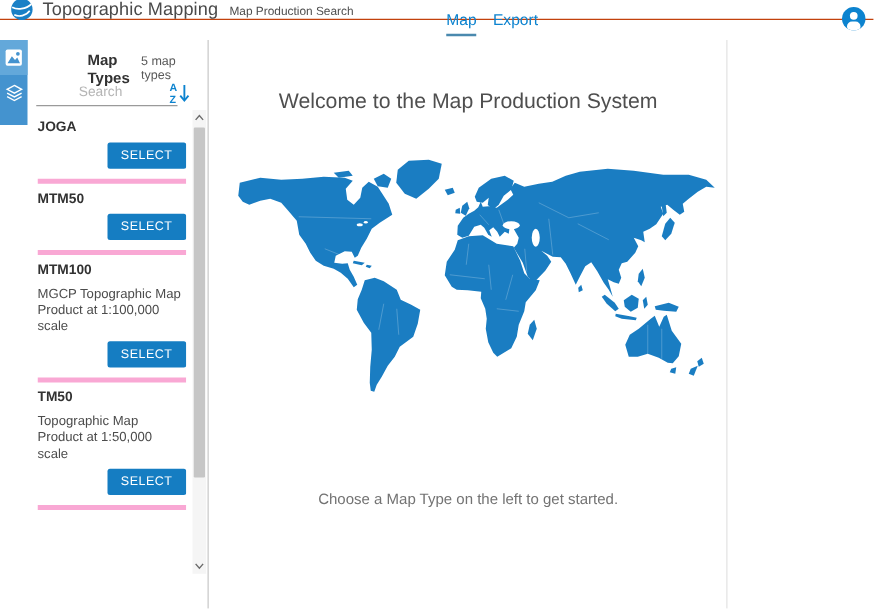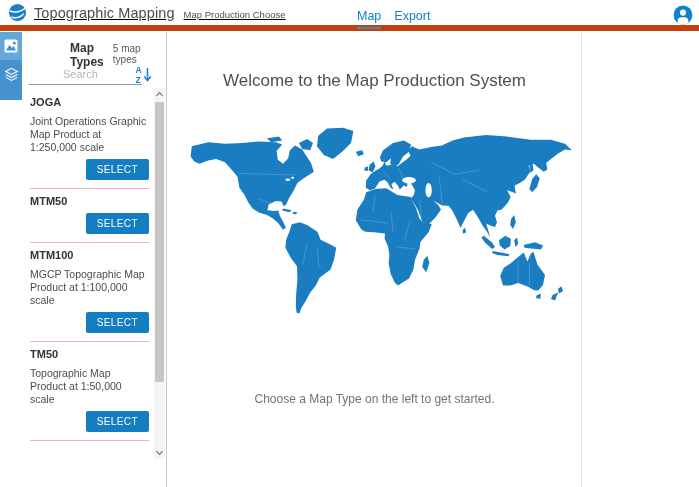--- a/index.html
+++ b/index.html
@@ -3,22 +3,22 @@
 <meta charset="utf-8">
 <style>
   * { margin:0; padding:0; box-sizing:border-box; }
   html,body { background:#fff; }
   .app{
     position:relative; width:699px; height:487px; overflow:hidden;
     background:#fff; font-family:"Liberation Sans", sans-serif;
   }
 
   
-  .header{ position:absolute; top:0; left:0; right:0; height:31px;
-    border-bottom:6px solid #c2410c; display:flex; align-items:center; background:#fff;text-decoration:underline; }
+  .header{ position:absolute; top:0; left:0; right:0; height:16px;
+    border-bottom:1px solid #c2410c; display:flex; align-items:center; background:#fff; }
   .logo{ margin-left:8px; width:19px; height:19px; flex:0 0 auto; }
   .app-title{ margin-left:7px; font-size:14.5px; color:#4a4a4a; letter-spacing:.1px; }
   .app-subtitle{ margin-left:9px; margin-top:3px; font-size:9.5px; color:#4d4d4d; }
   .nav{ position:absolute; left:357px; top:0; height:31px; display:flex; align-items:center; gap:13px; }
   .nav-tab{ font-size:12.5px; color:#0c83cf; cursor:pointer; padding:6px 0 4px 0; border-bottom:2px solid transparent; }
   .nav-tab.active{ border-bottom:2px solid #4a89ae; }
   .avatar{ position:absolute; right:6px; top:5px; width:20px; height:20px; cursor:pointer; }
 
   
   .sidebar{ position:absolute; top:32px; left:0; width:167px; bottom:0; border-right:1px solid #c9c9c9; background:#fff; }
@@ -29,21 +29,21 @@
   .panel-head{ position:absolute; top:9px; left:8px; right:15px; display:flex; justify-content:space-between; align-items:baseline;padding-left:40px; }
   .panel-title{ font-size:12px; font-weight:bold; color:#323232; }
   .panel-count{ font-size:10px; color:#595959; }
   .search-row{ position:absolute; top:32px; left:7px; width:113px; height:21px;
     border-bottom:1px solid #9a9a9a; display:flex; align-items:center;gap:28px; }
   .search-input{ border:none; outline:none; font-size:11px; color:#333; width:86px; margin-left:6px; background:transparent; }
   .search-input::placeholder{ color:#b5b5b5; }
   .sort-btn{ position:absolute; top:33px; right:14px; width:17px; height:19px; cursor:pointer; }
 
   .list{ position:absolute; top:58px; left:8px; right:17px; bottom:0; overflow:hidden; }
-  .item{ padding:6px 0 8px 0; border-bottom:1px solid #f9a8d4; }
+  .item{ padding:6px 0 8px 0; border-bottom:4px solid #f9a8d4; }
   .item-title{ font-size:11px; font-weight:bold; color:#323232; line-height:13px; }
   .item-desc{ margin-top:6px; font-size:10.5px; line-height:13px; color:#4c4c4c; }
   .item-btn-row{ text-align:right; margin-top:5px; }
   .select-btn{ background:#157dc2; color:#fff; border:none; border-radius:2px;
     font-family:"Liberation Sans",sans-serif; font-size:10px; font-weight:normal;
     letter-spacing:.4px; padding:5px 11px; cursor:pointer; }
   .item-last{ border-bottom:none; padding-top:7px; }
 
   .scrollbar{ position:absolute; top:56px; right:1px; width:11px; height:371px; background:#f5f5f5; }
   .scroll-arrow{ position:absolute; left:0; width:11px; height:12px; display:flex; align-items:center; justify-content:center; cursor:pointer; }
@@ -63,21 +63,21 @@
 
 <div class="app">
 
   <div class="header">
     <svg class="logo" viewBox="0 0 20 20">
       <circle cx="10" cy="10" r="9" fill="#1a80c6"></circle>
       <path d="M1.8,8.2 C6,10.5 13.5,10 18,5.6" stroke="#fff" stroke-width="1.6" fill="none"></path>
       <path d="M3.6,14.6 C7.5,16.6 13.6,15.4 16.6,11.2" stroke="#fff" stroke-width="1.4" fill="none"></path>
     </svg>
     <div class="app-title">Topographic Mapping</div>
-    <div class="app-subtitle">Map Production Choose</div>
+    <div class="app-subtitle">Map Production Search</div>
 
     <div class="nav">
       <div class="nav-tab active">Map</div>
       <div class="nav-tab">Export</div>
     </div>
 
     <svg class="avatar" viewBox="0 0 20 20">
       <defs>
           <clipPath id="avclip">
             <circle cx="10" cy="10" r="9.4"></circle>
@@ -128,21 +128,20 @@
         <text x="0.5" y="8" font-size="8.5" font-weight="bold" fill="#0c83cf" font-family="Liberation Sans, sans-serif">A</text>
         <text x="0.5" y="17.5" font-size="8.5" font-weight="bold" fill="#0c83cf" font-family="Liberation Sans, sans-serif">Z</text>
         <line x1="12.5" y1="3" x2="12.5" y2="14.5" stroke="#0c83cf" stroke-width="1.5"></line>
         <polyline points="9.2,11.5 12.5,15.5 15.8,11.5" fill="none" stroke="#0c83cf" stroke-width="1.5"></polyline>
       </svg>
 
       <div class="list">
 
         <div class="item">
           <div class="item-title">JOGA</div>
-          <div class="item-desc">Joint Operations Graphic Map Product at 1:250,000 scale</div>
           <div class="item-btn-row"><button class="select-btn">SELECT</button></div>
         </div>
 
         <div class="item">
           <div class="item-title">MTM50</div>
           <div class="item-btn-row"><button class="select-btn">SELECT</button></div>
         </div>
 
         <div class="item">
           <div class="item-title">MTM100</div>

